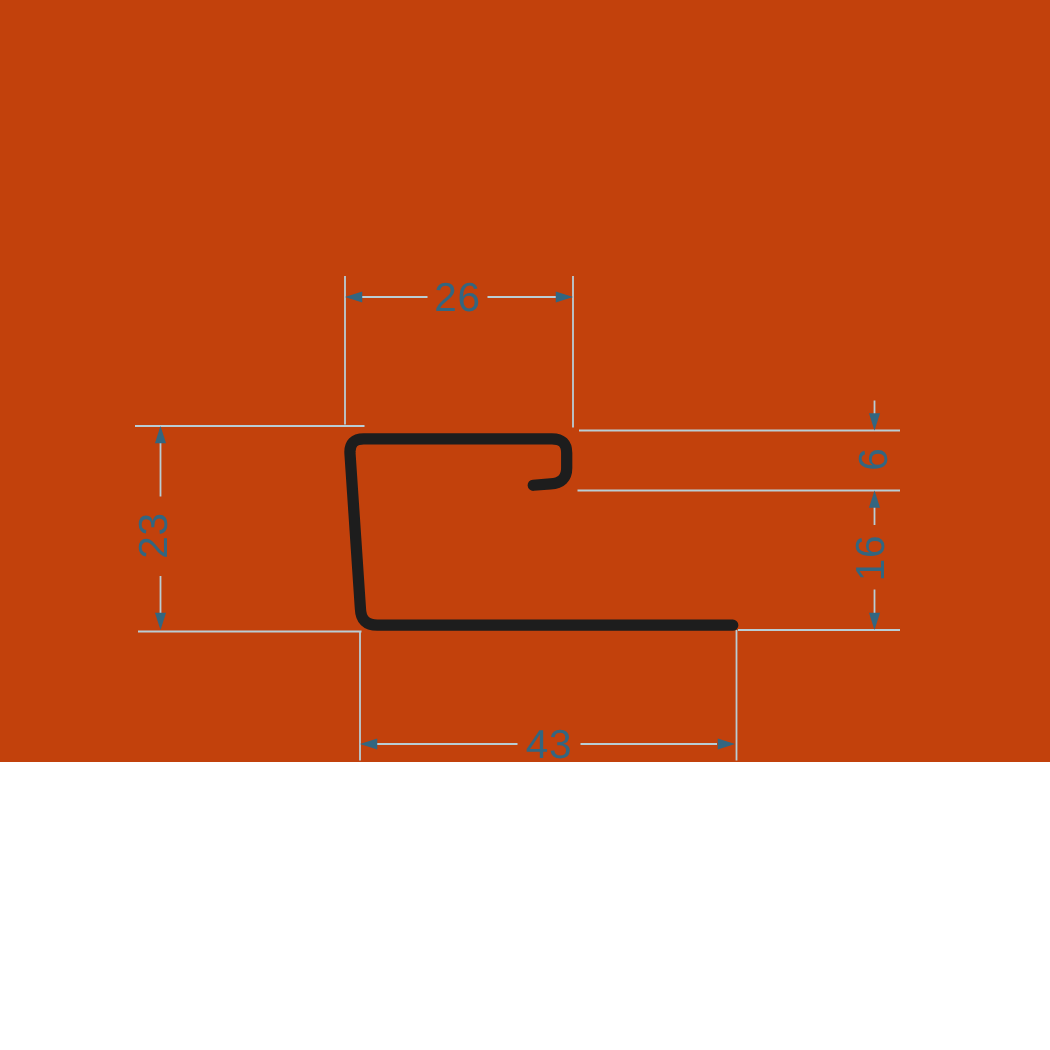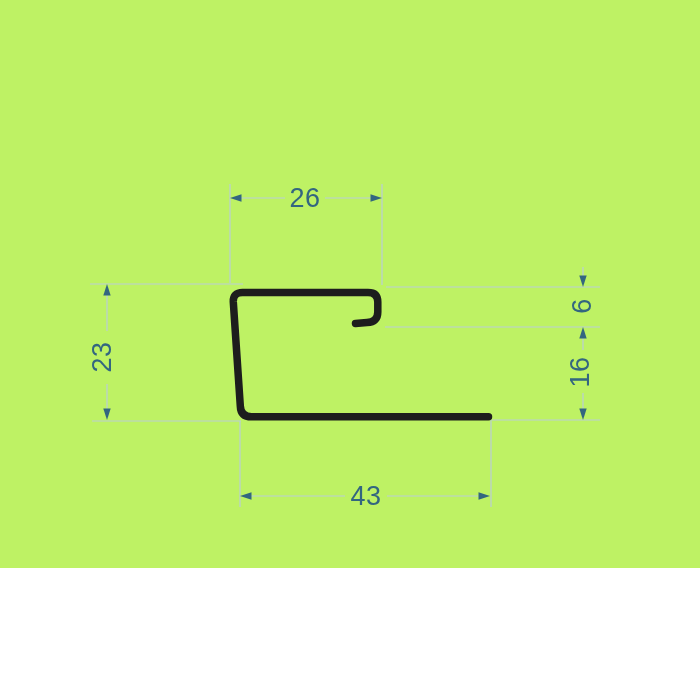--- a/index.html
+++ b/index.html
@@ -3,22 +3,22 @@
 <meta charset="utf-8">
 <style>
   html, body {
     margin: 0;
     padding: 0;
     background: #ffffff;
   }
   .canvas {
     position: relative;
     width: 700px;
-    height: 568px;
-    background: #bef264;
+    height: 508px;
+    background: #c2410c;
     overflow: hidden;
     font-family: "Liberation Sans", sans-serif;
   }
   svg { display: block; }
   .dim-line {
     stroke: #b9cdd5;
     stroke-width: 1.2;
     fill: none;
   }
   .dim-arrow {

